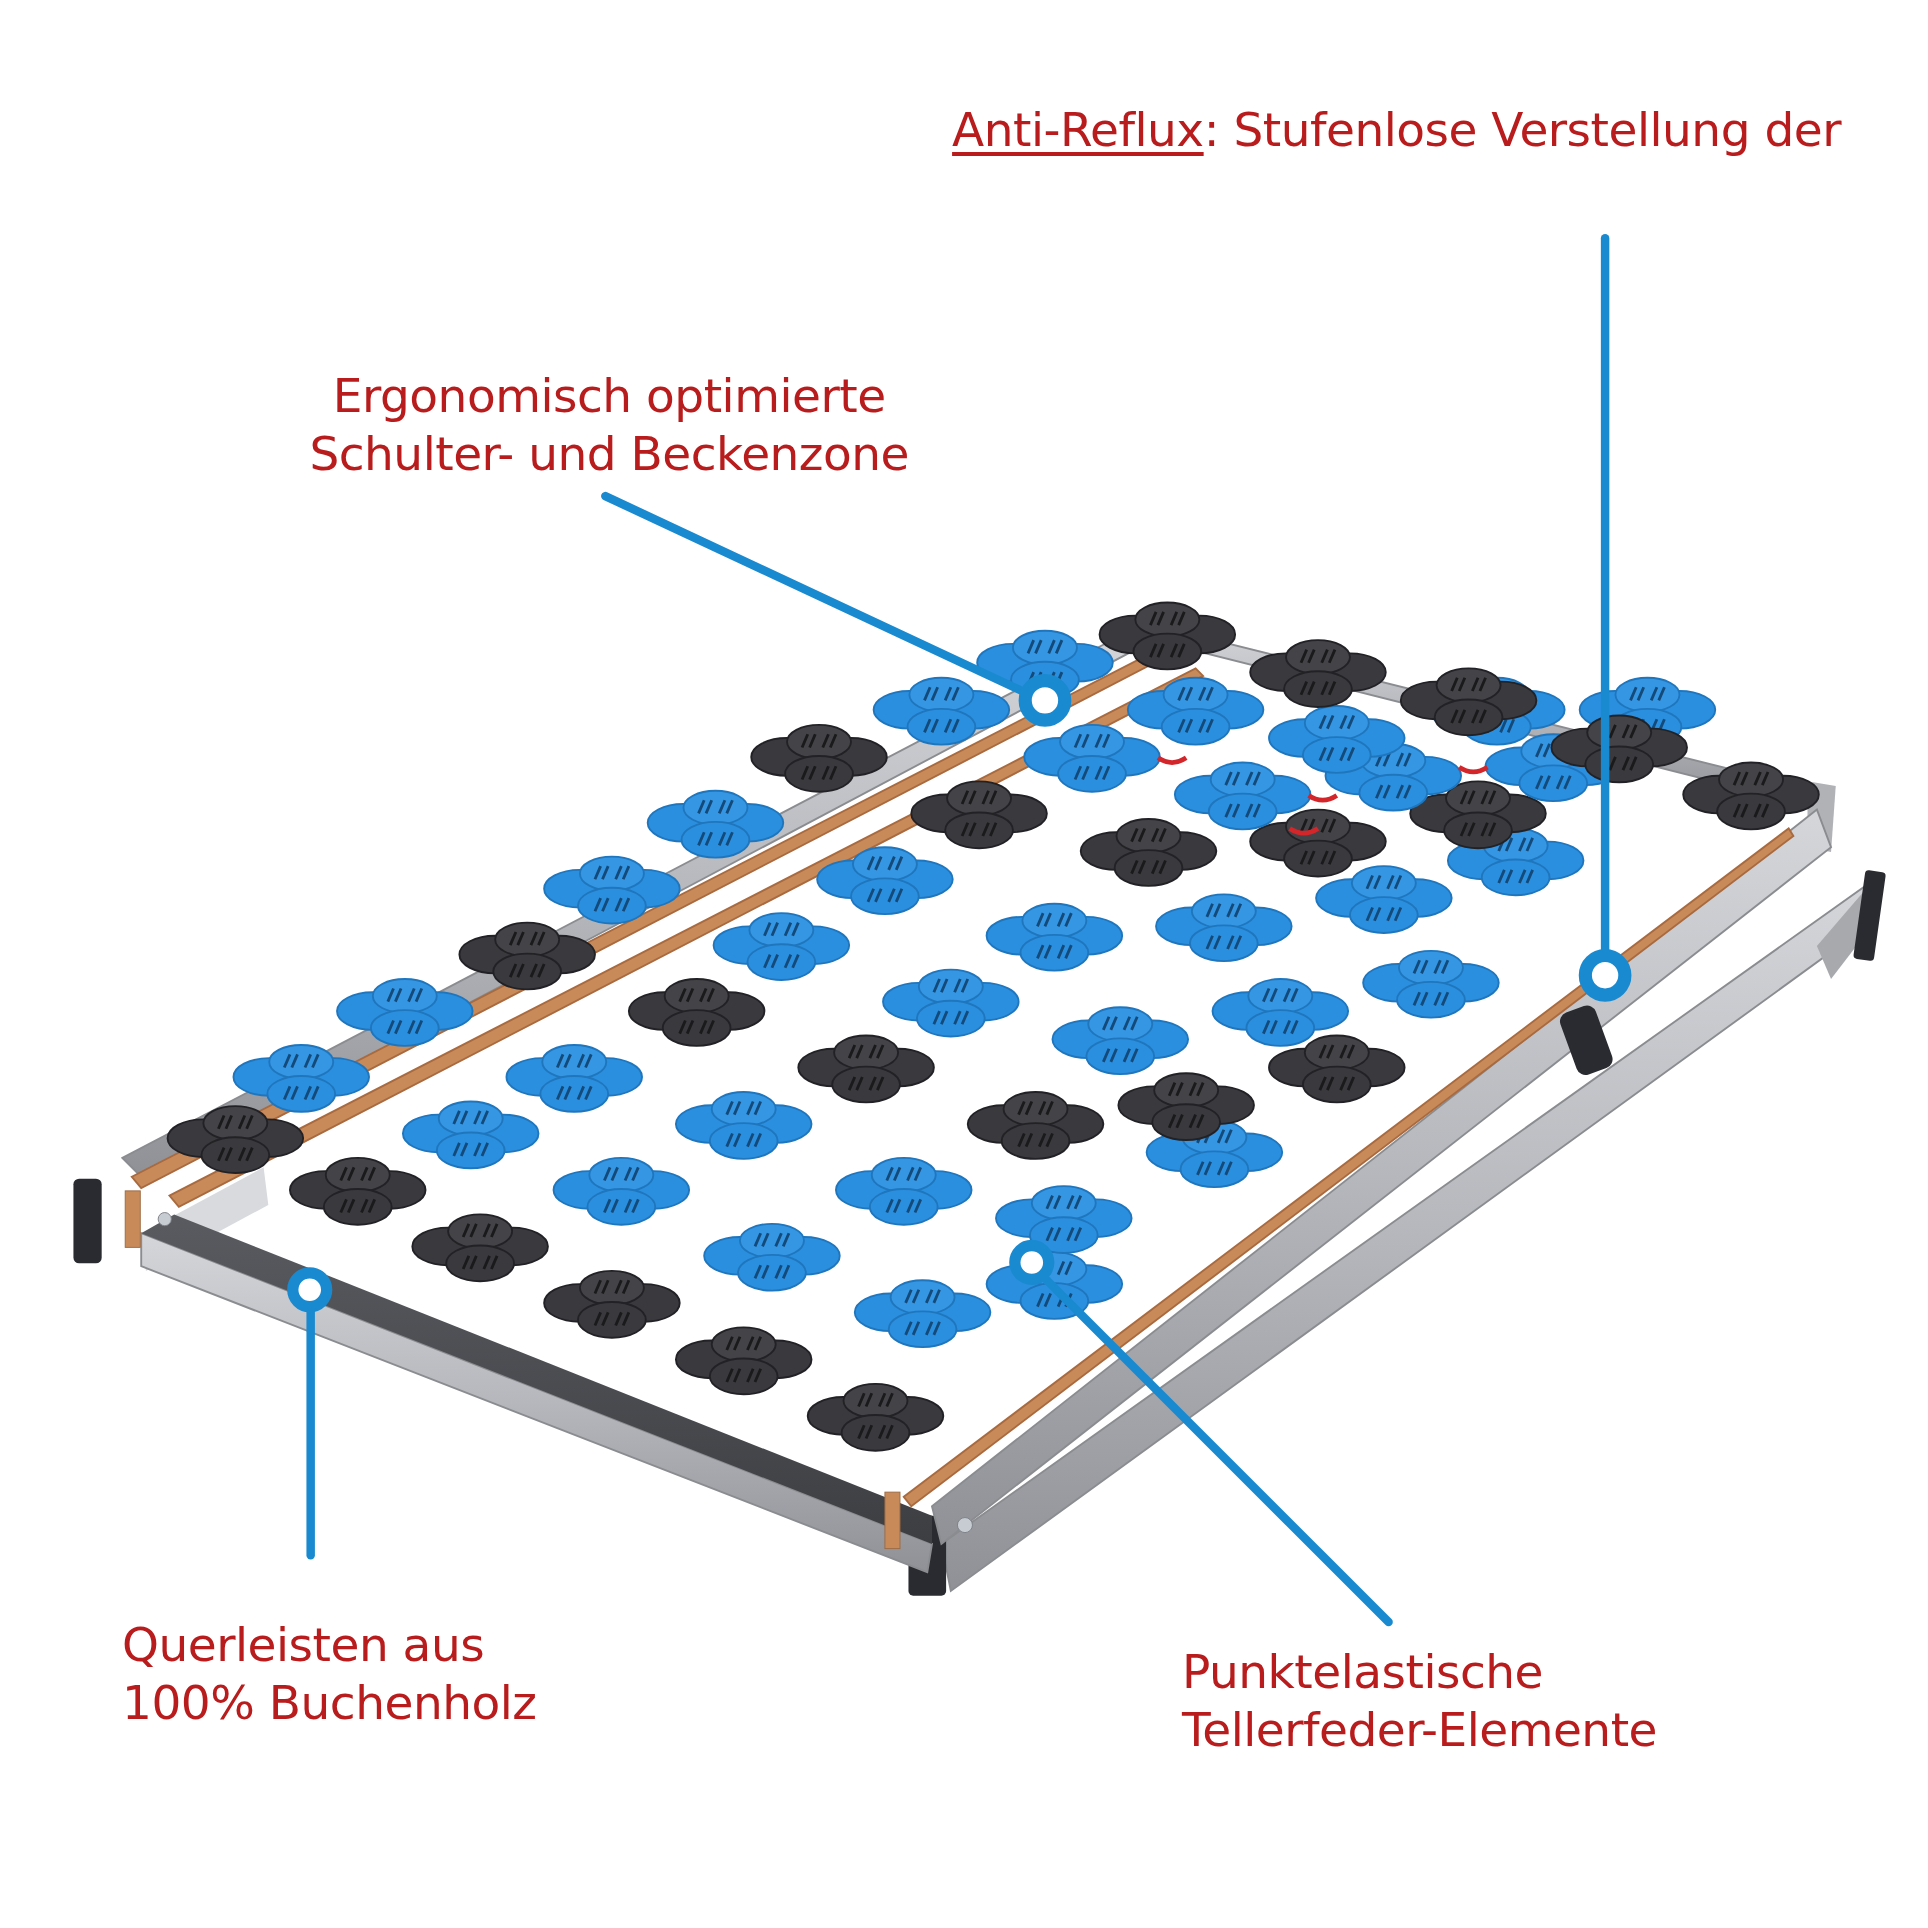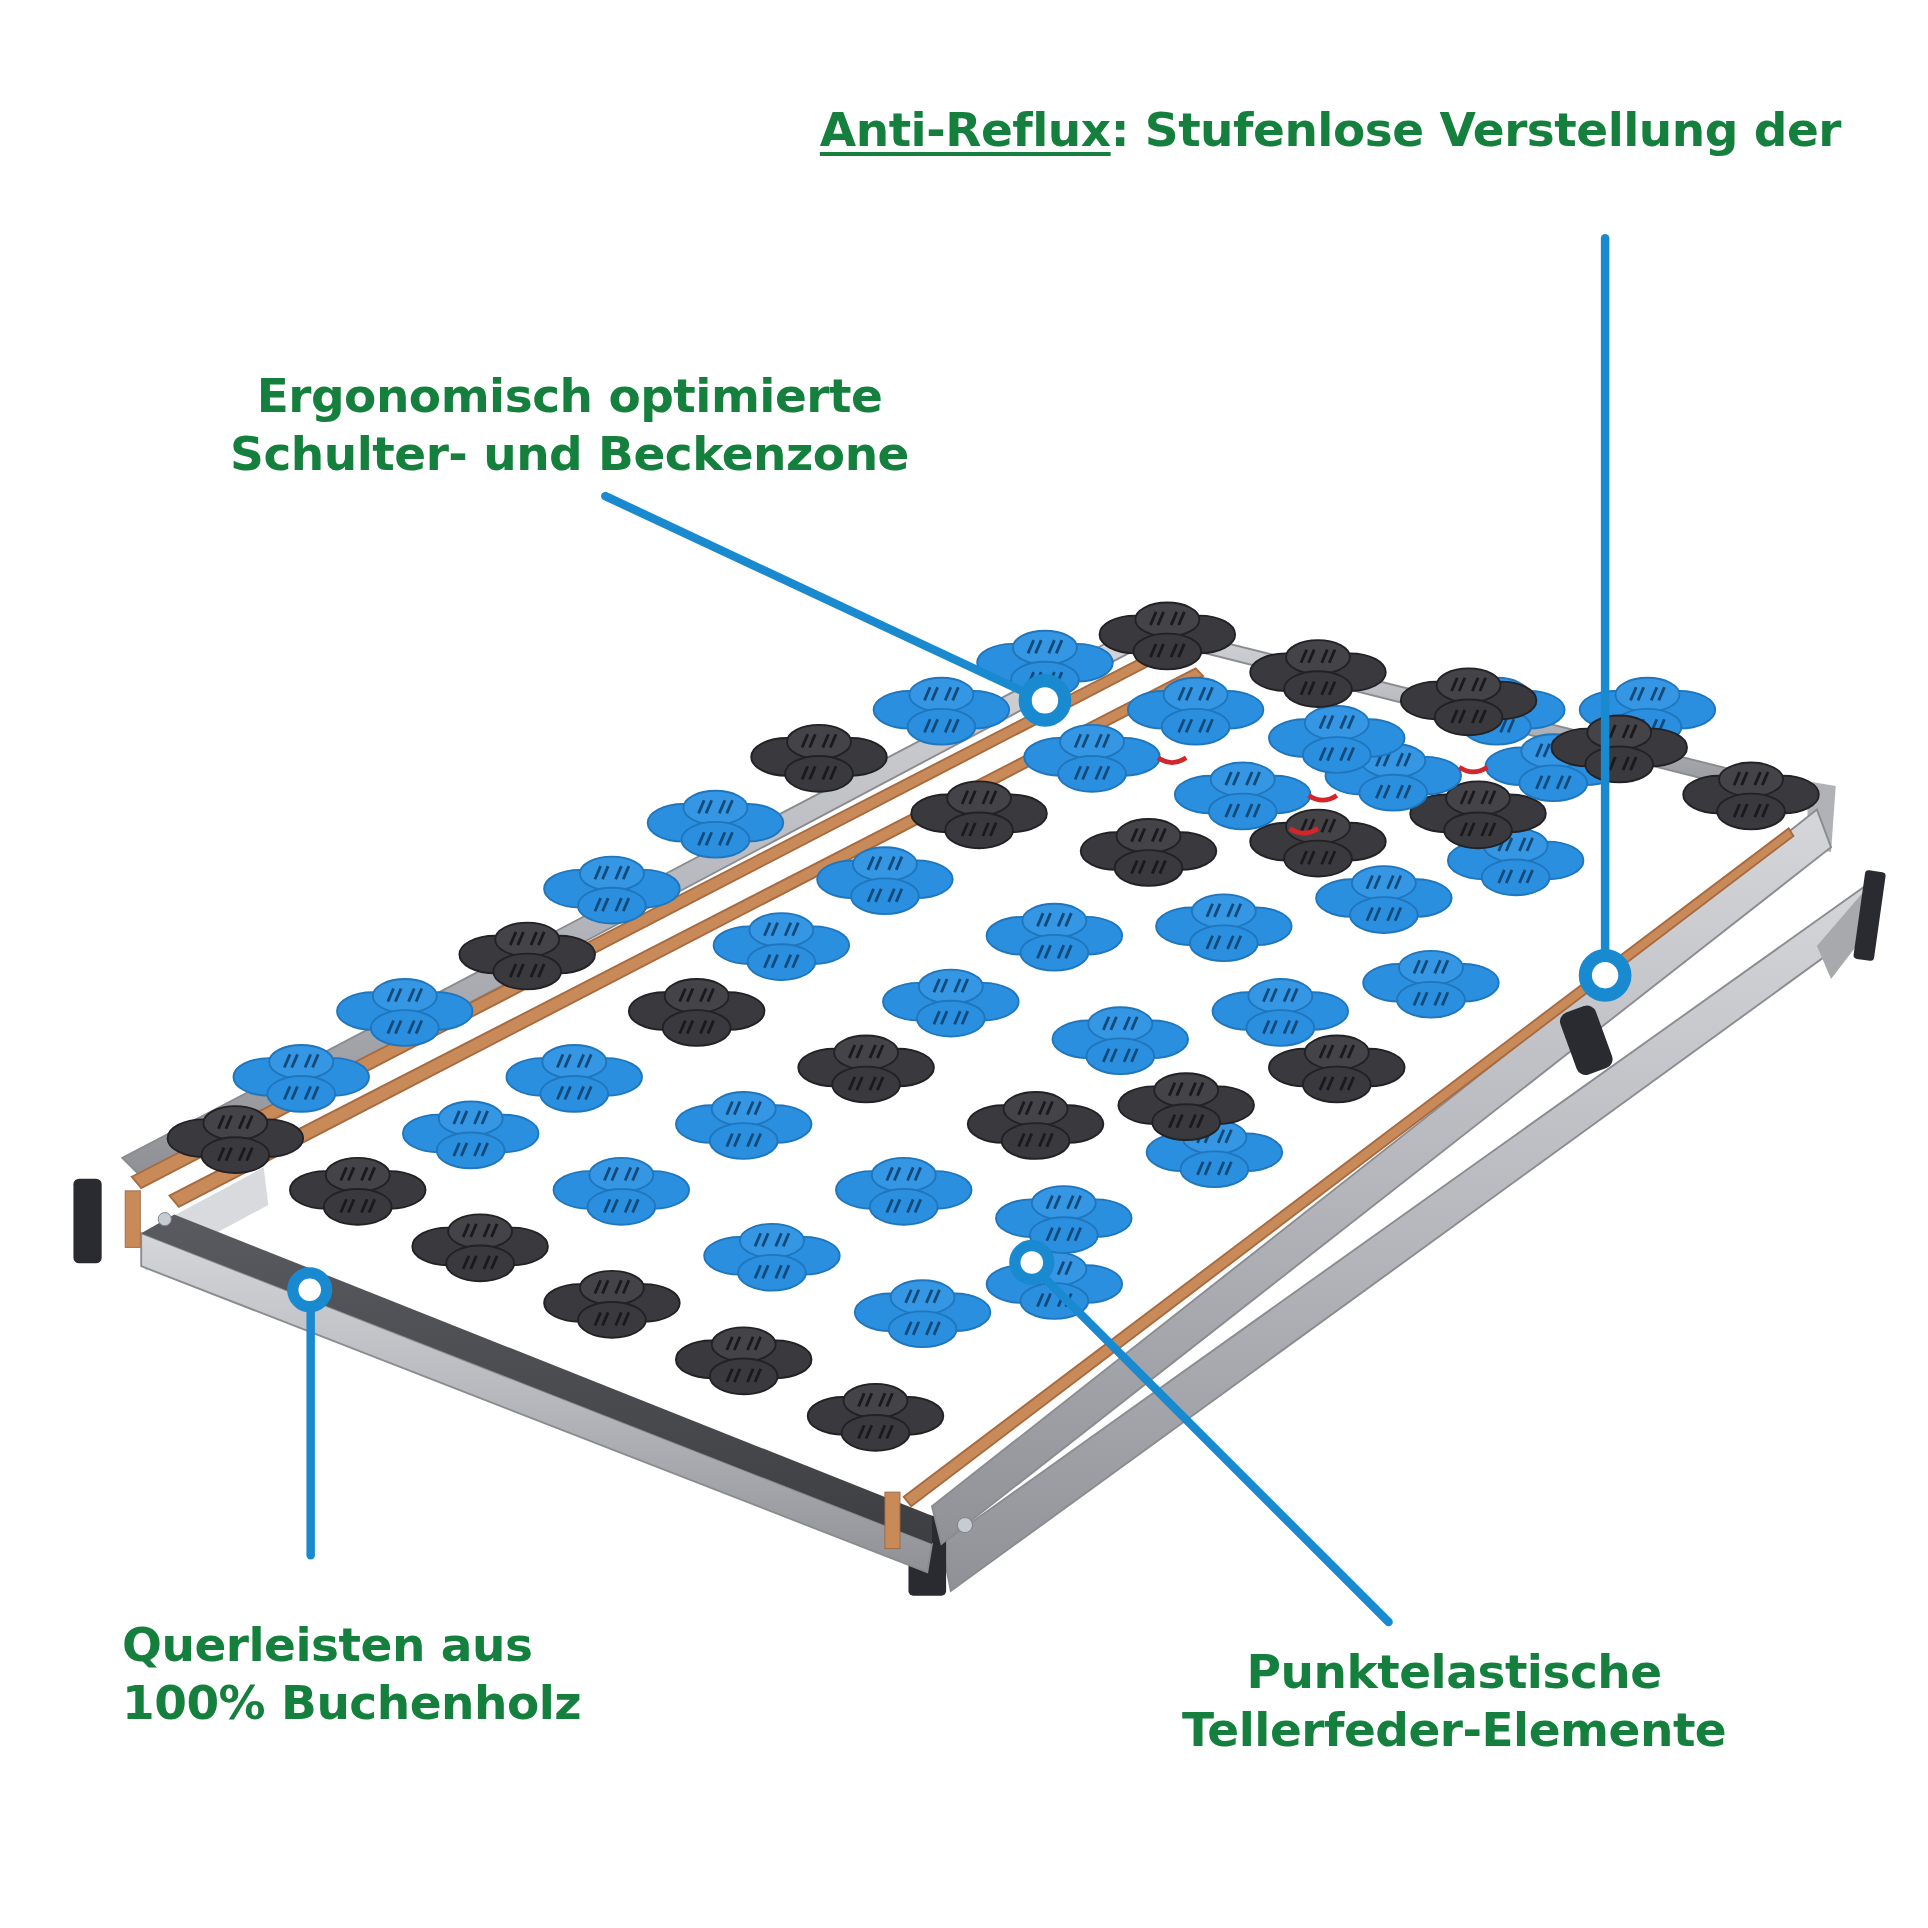--- a/index.html
+++ b/index.html
@@ -1,27 +1,27 @@
 <!DOCTYPE html>
 <html style="font-size:15px"><head>
 <meta charset="utf-8">
 <style>
   html, body { margin: 0; padding: 0; background: #ffffff; }
   body { width: 1928px; height: 1928px; position: relative; overflow: hidden;
          font-family: "DejaVu Sans", "Liberation Sans", sans-serif; }
   .stage { position: absolute; left: 0; top: 0; width: 1928px; height: 1928px; }
   svg.art { position: absolute; left: 0; top: 0; }
-  .label { position: absolute; font-weight: 700; color: #15803d; line-height: 58px;
+  .label { position: absolute; font-weight: 400; color: #b91c1c; line-height: 58px;
            font-size: 47px; letter-spacing: -0.5px; white-space: nowrap; }
   .label .line { display: block; }
   .label u { text-decoration: underline; text-decoration-thickness: 3.8px; text-underline-offset: 5.6px; }
   #lbl-antireflux { right: 87px; top: 101px; text-align: right; }
   #lbl-ergonomisch { right: 1019px; top: 367px; text-align: center; }
   #lbl-querleisten { left: 122px; top: 1616px; text-align: left; }
-  #lbl-punkt { left: 1182px; top: 1643px; text-align: center; }
+  #lbl-punkt { left: 1182px; top: 1643px; text-align: left; }
 </style>
 </head>
 <body>
 
 <div class="stage">
 
   <svg class="art" width="1928" height="1928" viewBox="0 0 2048 2048">
     <defs>
       <linearGradient id="railGrad" x1="0" y1="0" x2="0" y2="1">
         <stop offset="0" stop-color="#d4d6da"></stop>

